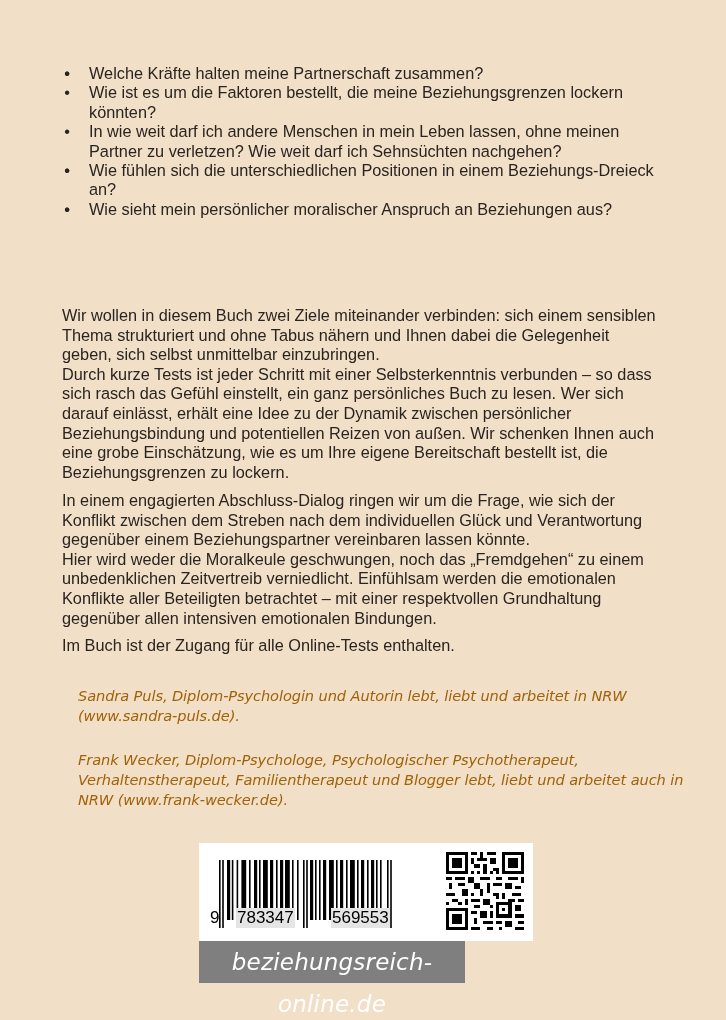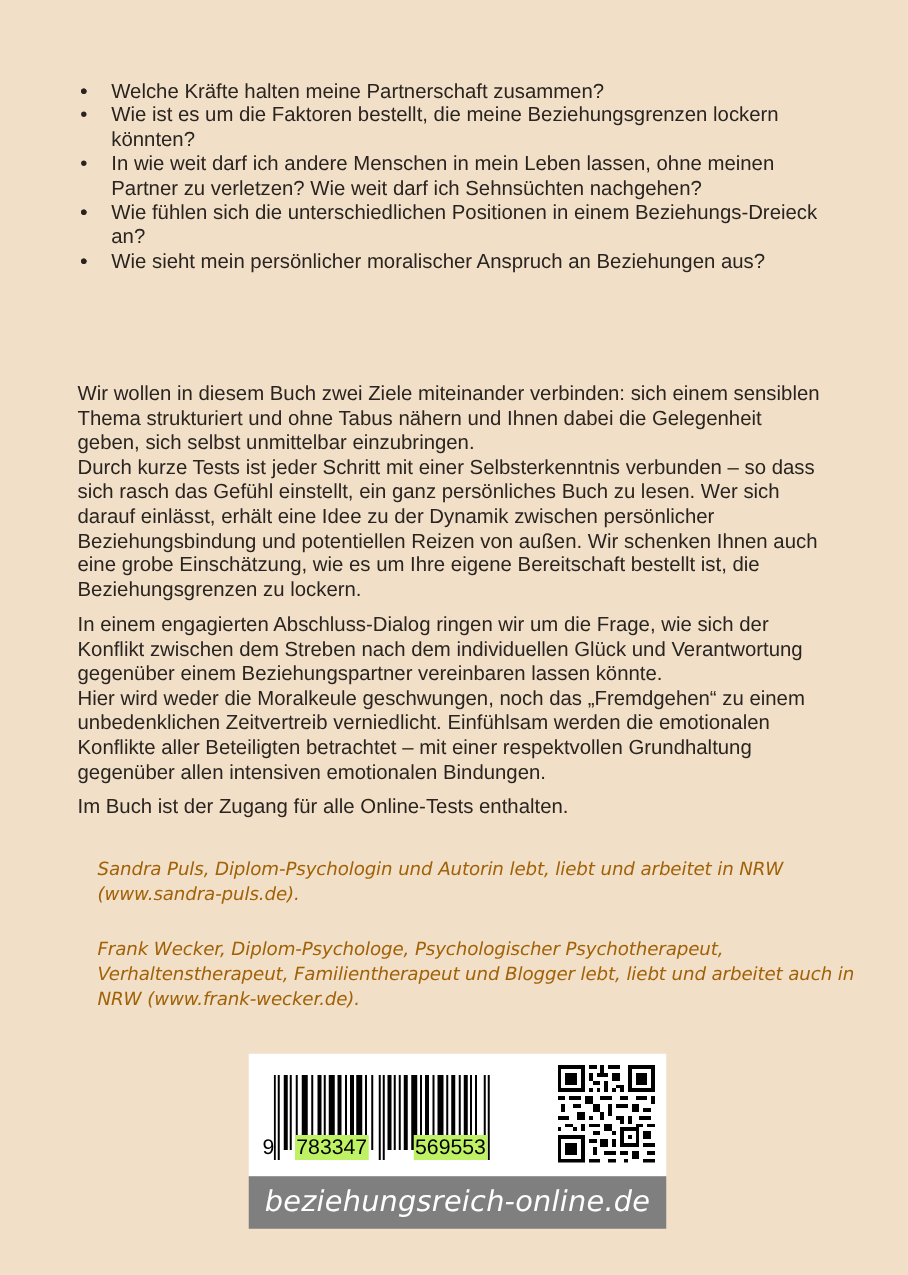--- a/index.html
+++ b/index.html
@@ -41,30 +41,30 @@
       position: absolute; left: 199px; top: 843px; width: 334px; height: 98px;
       background: #FFFFFF;
     }
     .barcode {
       position: absolute; left: 20px; top: 17px; width: 174px; height: 68px;
     }
     .barcode svg { display: block; }
     .isbn-digits {
       position: absolute; top: 48px; height: 20px;
       font-family: "Liberation Sans", sans-serif; font-size: 17px; color: #000;
-      background: #bef264; line-height: 20px; padding: 0 1px;
+      background: #e5e5e5; line-height: 20px; padding: 0 1px;
     }
     .d-first { left: -10px; background: transparent; }
     .d-left { left: 17px; }
     .d-right { left: 112px; }
     .qr {
       position: absolute; left: 247px; top: 9px; width: 78px; height: 78px;
     }
     .url-band {
-      position: absolute; left: 199px; top: 941px; width: 334px; height: 42px;
+      position: absolute; left: 199px; top: 941px; width: 266px; height: 42px;
       background: #7F7F7F;
       color: #FFFFFF; font-style: italic;
       font-family: "DejaVu Sans", sans-serif; font-size: 23px;
       line-height: 42px; text-align: center; letter-spacing: 0.2px;
     }
   </style>
 </head>
 <body>
 
 <ul class="bullets">

